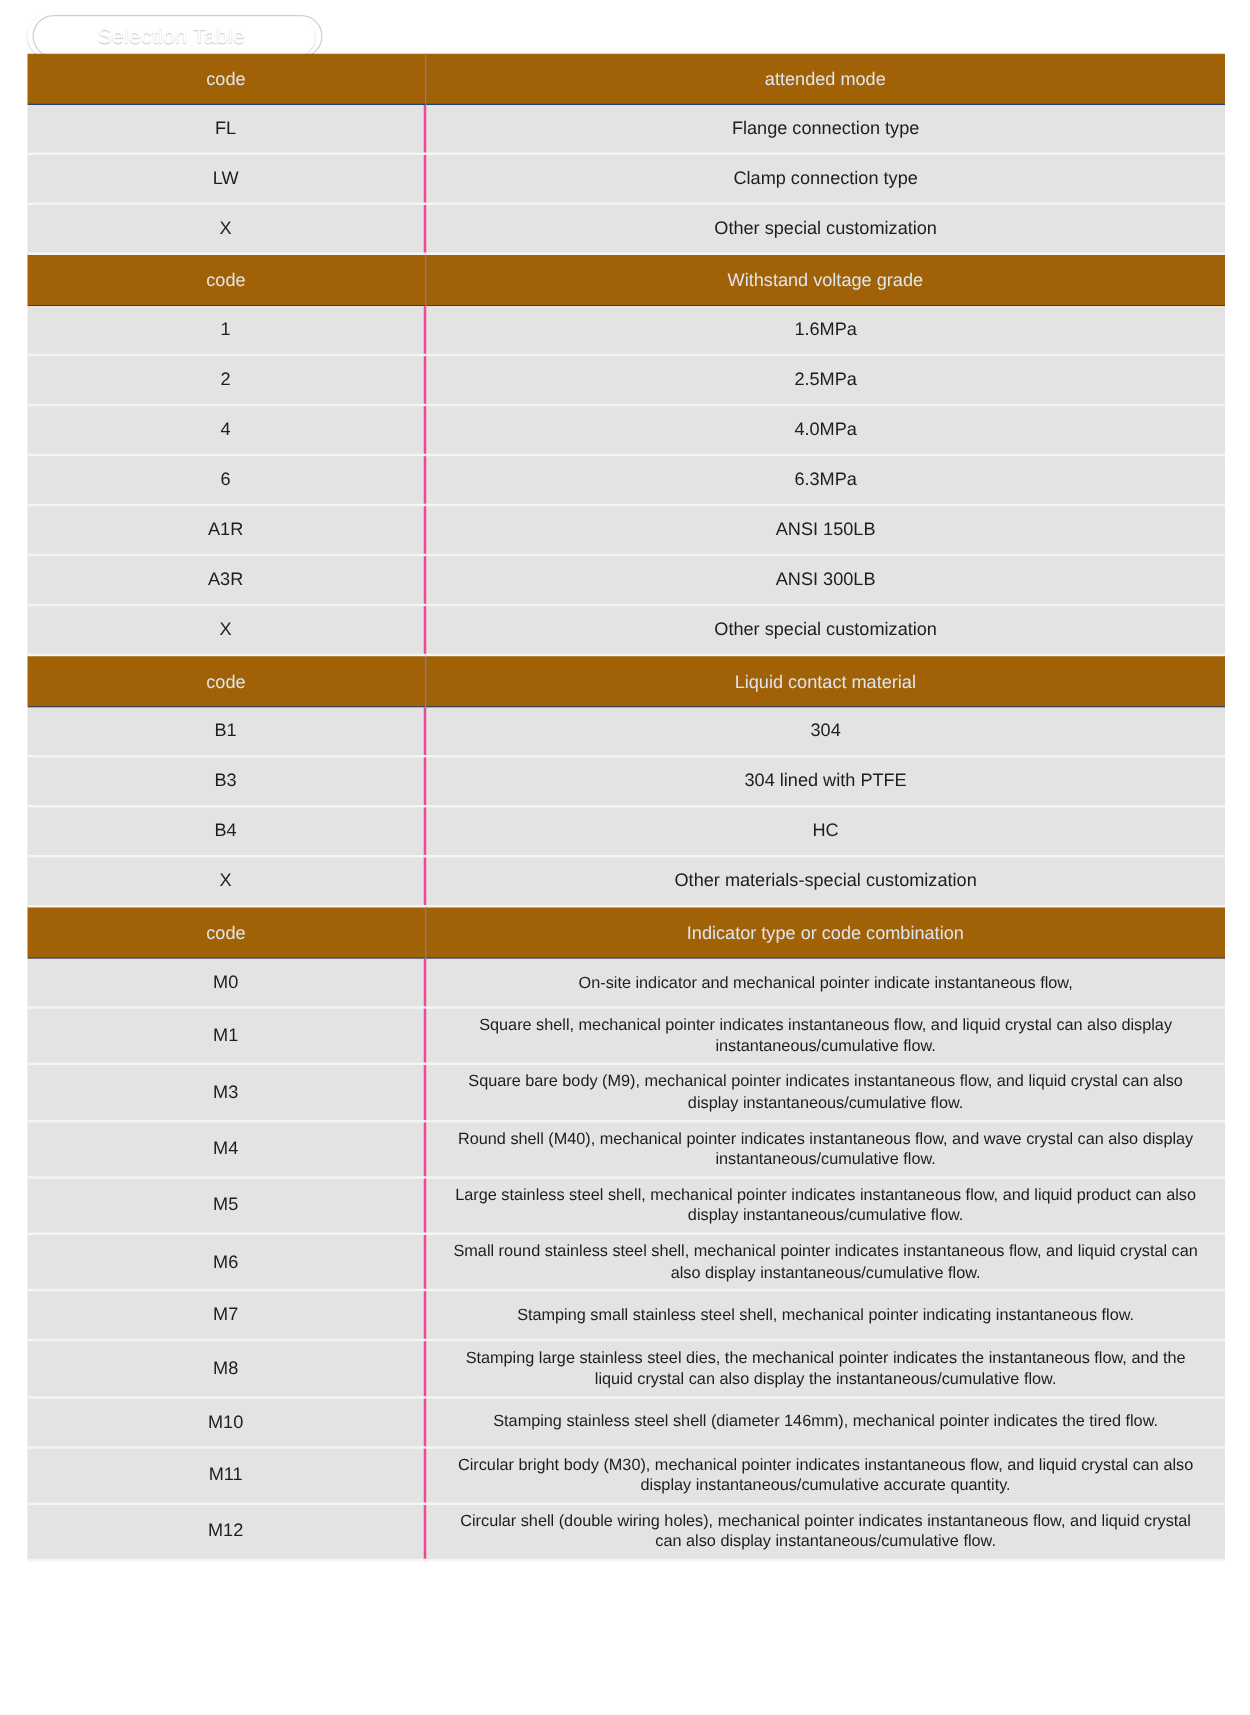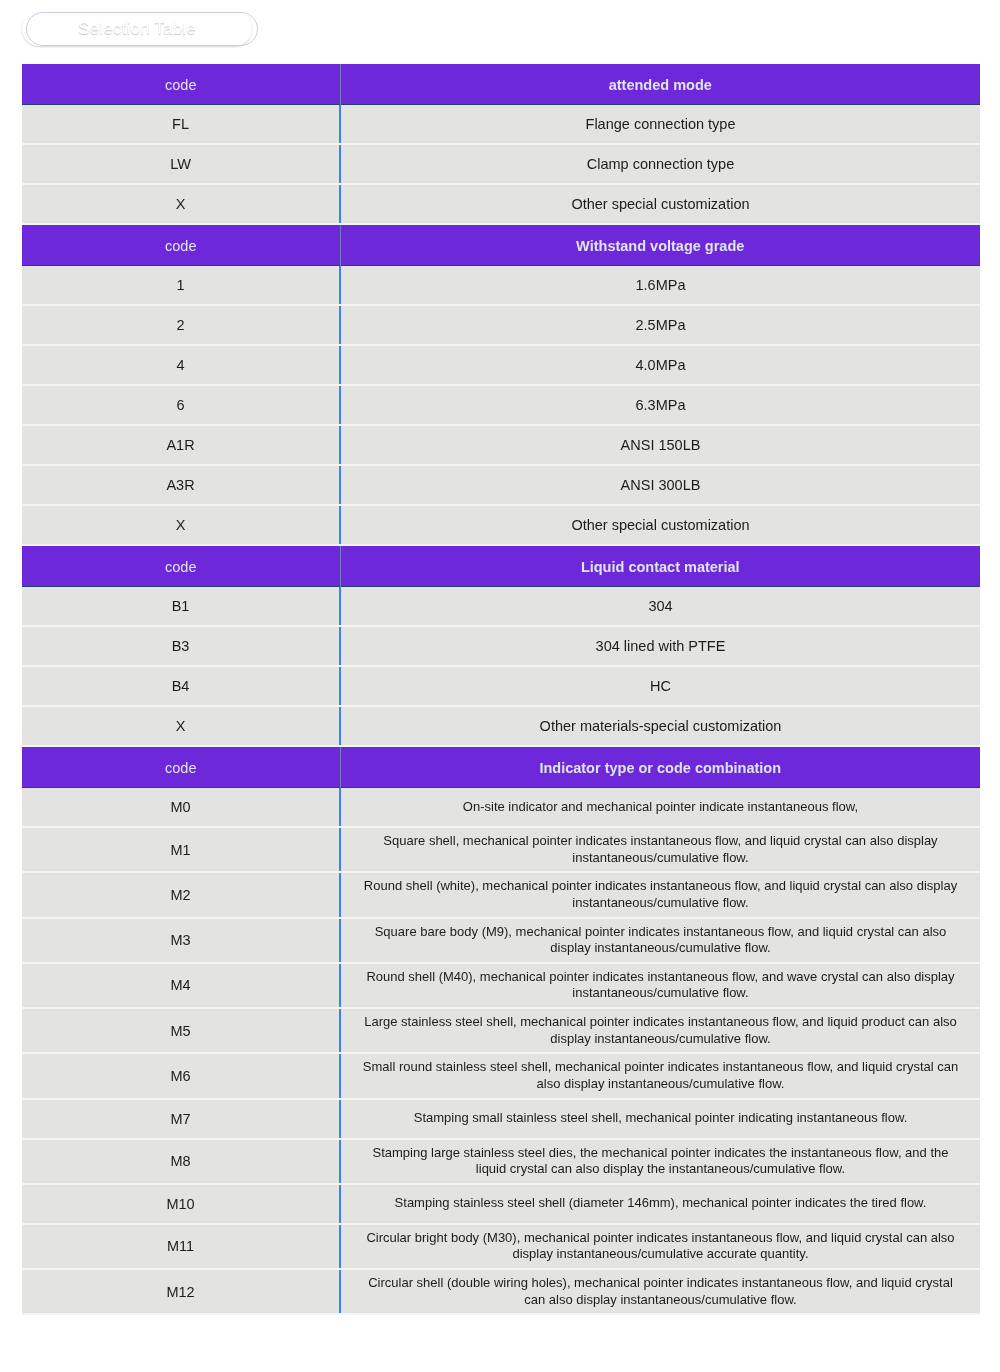--- a/index.html
+++ b/index.html
@@ -11,21 +11,21 @@
     width: 1000px;
     height: 1372px;
     font-family: "Liberation Sans", sans-serif;
     color: #1a1a1a;
     overflow: hidden;
   }
 
   
   .title-wrap {
     position: relative;
-    height: 64px;
+    height: 43px;
   }
   .badge {
     position: absolute;
     left: 22px;
     top: 12px;
     width: 230px;
     height: 34px;
     border-radius: 17px;
     background: linear-gradient(to right,
                 #ffffff 0%,
@@ -71,34 +71,34 @@
     table-layout: fixed;
   }
   .table td {
     padding: 0;
     vertical-align: middle;
   }
   .col-code  { width: 318px; }
   .col-desc  { width: 640px; }
 
   tr.section-head td {
-    background: #6d28d9;
+    background: #a16207;
     color: #dfe5f0;
     text-align: center;
     font-size: 14.5px;
     height: 41px;
     border-right: 1px solid #6f86b4;
     box-shadow: inset 0 -1px 0 #24406e;
   }
-  tr.section-head td:last-child { border-right: none; font-weight: bold; }
+  tr.section-head td:last-child { border-right: none; }
 
   tr.data td {
     background: #e3e3e1;
     border-bottom: 2px solid #f4f4f3;
-    border-right: 2px solid #3b82f6;
+    border-right: 2px solid #ec4899;
     text-align: center;
     font-size: 14.5px;
     color: #1d1d1d;
   }
   tr.data td:last-child { border-right: none; }
 
   tr.data td.code-cell {
     height: 38px;
     font-size: 14.5px;
   }
@@ -199,24 +199,20 @@
       </tr>
       <tr class="data compact">
         <td class="code-cell">M0</td>
         <td class="desc-cell">On-site indicator and mechanical pointer indicate instantaneous flow,</td>
       </tr>
       <tr class="data compact">
         <td class="code-cell">M1</td>
         <td class="desc-cell">Square shell, mechanical pointer indicates instantaneous flow, and liquid crystal can also display instantaneous/cumulative flow.</td>
       </tr>
       <tr class="data compact">
-        <td class="code-cell">M2</td>
-        <td class="desc-cell">Round shell (white), mechanical pointer indicates instantaneous flow, and liquid crystal can also display instantaneous/cumulative flow.</td>
-      </tr>
-      <tr class="data compact">
         <td class="code-cell">M3</td>
         <td class="desc-cell">Square bare body (M9), mechanical pointer indicates instantaneous flow, and liquid crystal can also display instantaneous/cumulative flow.</td>
       </tr>
       <tr class="data compact">
         <td class="code-cell">M4</td>
         <td class="desc-cell">Round shell (M40), mechanical pointer indicates instantaneous flow, and wave crystal can also display instantaneous/cumulative flow.</td>
       </tr>
       <tr class="data compact">
         <td class="code-cell">M5</td>
         <td class="desc-cell">Large stainless steel shell, mechanical pointer indicates instantaneous flow, and liquid product can also display instantaneous/cumulative flow.</td>

